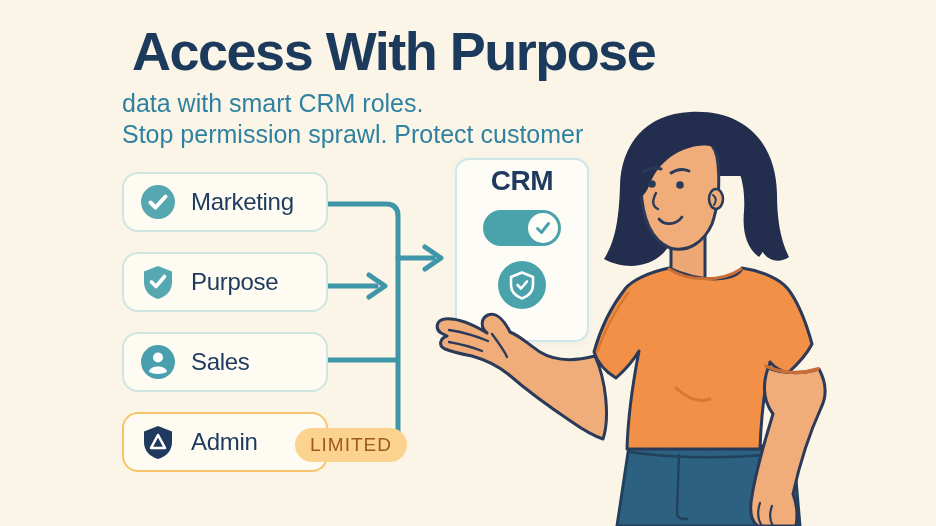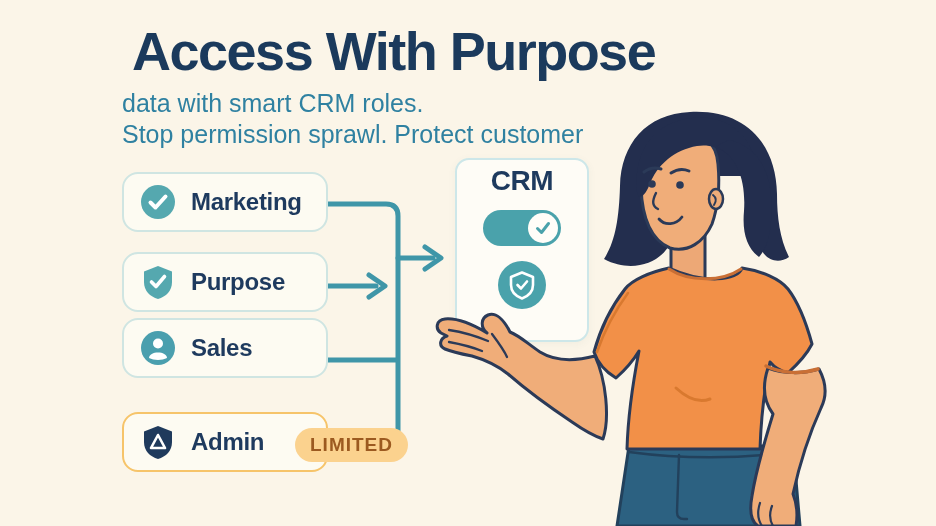--- a/index.html
+++ b/index.html
@@ -14,25 +14,25 @@
   .subtitle{
     position:absolute;left:122px;top:88px;
     font-size:25px;line-height:31px;color:#2f81a1;font-weight:normal;
   }
   .role-card{
     position:absolute;left:122px;width:206px;height:60px;box-sizing:border-box;
     background:#fdfbf2;border:2px solid #cfe5e2;border-radius:16px;
     display:flex;align-items:center;gap:14px;padding-left:15px;
   }
   .role-card.admin{border-color:#f6c46a;}
-  .role-label{font-size:24px;font-weight:bold;color:#1e3a5e;letter-spacing:-0.3px;}
+  .role-label{font-size:24px;font-weight:normal;color:#1e3a5e;letter-spacing:-0.3px;}
   .badge{
     position:absolute;left:295px;top:428px;height:34px;box-sizing:border-box;
     background:#fbd28e;border-radius:17px;padding:6px 15px 0 15px;
-    font-size:19px;font-weight:bold;color:#9c5a20;letter-spacing:1px;z-index:3;text-align:right;
+    font-size:19px;font-weight:normal;color:#9c5a20;letter-spacing:1px;z-index:3;text-align:right;
   }
   .connectors{position:absolute;left:0;top:0;z-index:1;pointer-events:none;}
   .cards-layer{position:absolute;left:0;top:0;width:100%;height:100%;z-index:2;}
   .crm-panel{
     position:absolute;left:455px;top:158px;width:134px;height:184px;box-sizing:border-box;
     background:#fefcf6;border:2px solid #cde7e9;border-radius:14px;z-index:2;
     display:flex;flex-direction:column;align-items:center;padding-top:5px;
     box-shadow:0 2px 8px rgba(60,90,90,0.05);
   }
   .crm-title{font-size:28px;font-weight:bold;color:#1e3a5e;letter-spacing:-0.5px;}
@@ -84,21 +84,21 @@
     </div>
 
     <div class="role-card" style="top:252px">
       <svg class="icon-box" width="38" height="38" viewBox="0 0 38 38">
         <path d="M19,3 L33,8.5 V19 C33,28 27,33.5 19,36 C11,33.5 5,28 5,19 V8.5 Z" fill="#55a8af"></path>
         <path d="M12.5,19 L17,23.5 L25.5,13.5" fill="none" stroke="#ffffff" stroke-width="3.6" stroke-linecap="round" stroke-linejoin="round"></path>
       </svg>
       <span class="role-label">Purpose</span>
     </div>
 
-    <div class="role-card" style="top:318px">
+    <div class="role-card" style="top:332px">
       <svg class="icon-box" width="38" height="38" viewBox="0 0 38 38">
         <circle cx="19" cy="19" r="17" fill="#4a9fae"></circle>
         <circle cx="19" cy="14.5" r="5" fill="#ffffff"></circle>
         <path d="M10,29 C10,21.5 28,21.5 28,29 C23,31.5 15,31.5 10,29 Z" fill="#ffffff"></path>
       </svg>
       <span class="role-label">Sales</span>
     </div>
 
     <div class="role-card admin" style="top:412px">
       <svg class="icon-box" width="38" height="38" viewBox="0 0 38 38">

